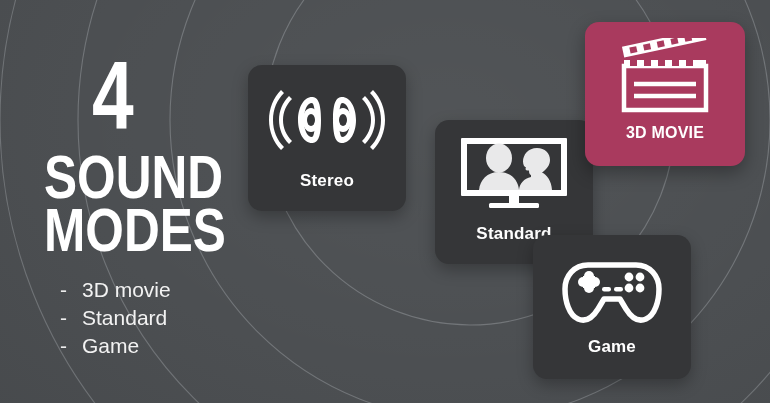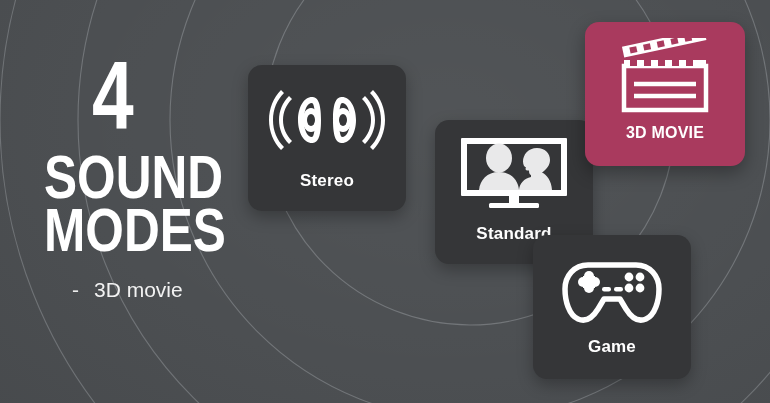--- a/index.html
+++ b/index.html
@@ -47,21 +47,21 @@
   .line1{top:152px;}
   .line2{top:205px;}
 
   .bullets{
     position:absolute;left:60px;top:276px;
     color:#f2f2f2;
     font-size:21px;
     line-height:28px;
     font-family:"Liberation Sans", sans-serif;
   }
-  .bullets .row{white-space:nowrap;margin-left:12px;}
+  .bullets .row{white-space:nowrap;}
   .bullets .dash{display:inline-block;width:22px;color:#ededed;}
 
   
   .card{
     position:absolute;
     border-radius:14px;
     background:#353638;
     box-shadow:0 6px 16px rgba(0,0,0,.28);
     display:flex;
     flex-direction:column;
@@ -117,20 +117,26 @@
 
   <div class="copy">
     <div class="big-num">4</div>
     <div class="line1">SOUND</div>
     <div class="line2">MODES</div>
 
     <div class="bullets">
       <div class="row">
         <span class="dash">-</span><span>3D movie</span>
       </div>
+      <div class="row">
+        <span class="dash">-</span><span>Standard</span>
+      </div>
+      <div class="row">
+        <span class="dash">-</span><span>Game</span>
+      </div>
     </div>
   </div>
 
   <div class="card" id="card-stereo">
     <div class="ico">
       <svg width="118" height="62" viewBox="0 0 118 62" xmlns="http://www.w3.org/2000/svg">
         <g fill="#ffffff">
 
           <path d="M44 8 C36 8 30 18 30 31 C30 44 36 54 44 54 C49 54 53 50 53 31 C53 12 49 8 44 8 Z
                    M44 14 C48 14 48 48 44 48 C39 48 36 41 36 31 C36 21 39 14 44 14 Z"></path>

